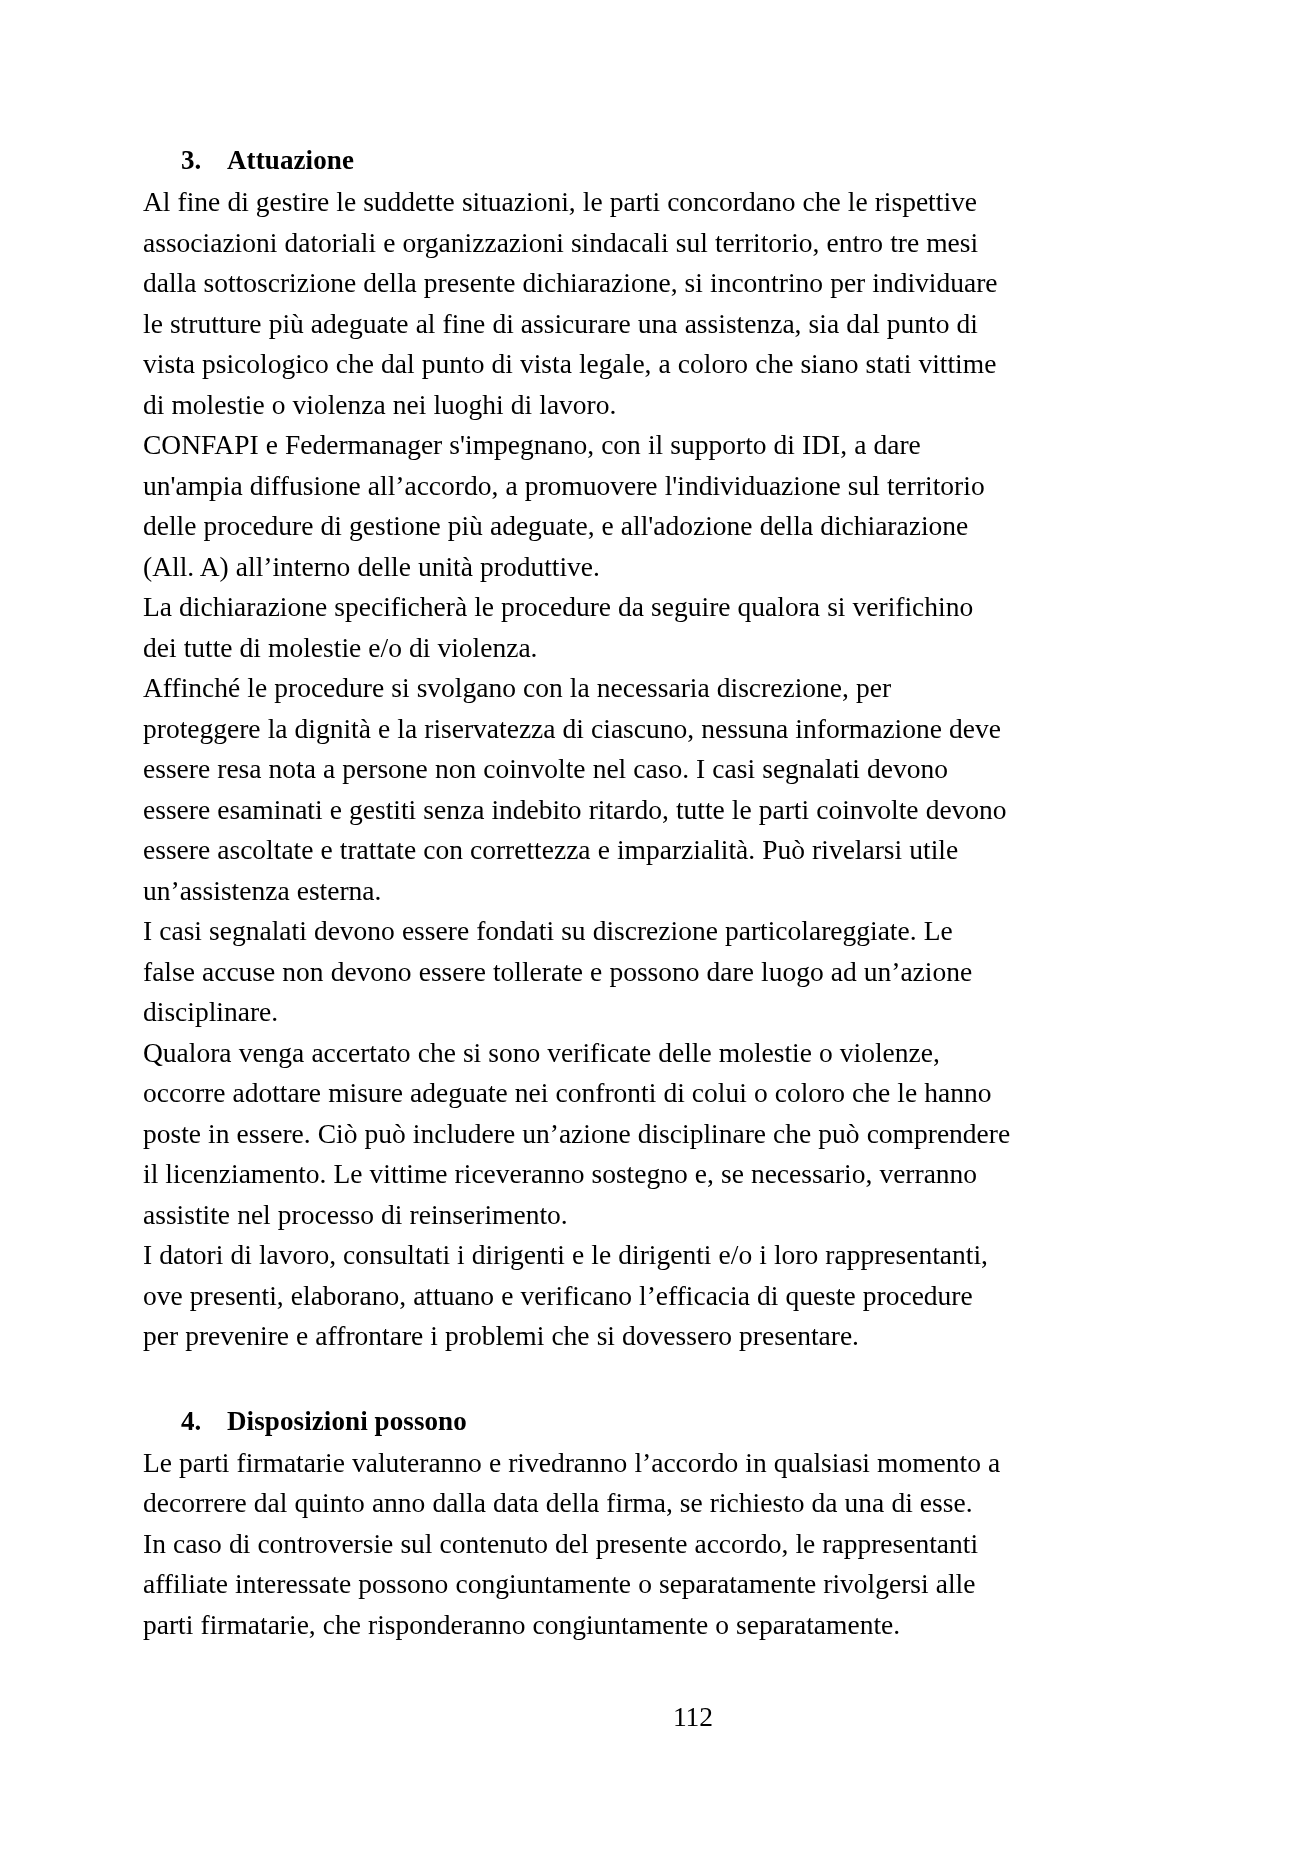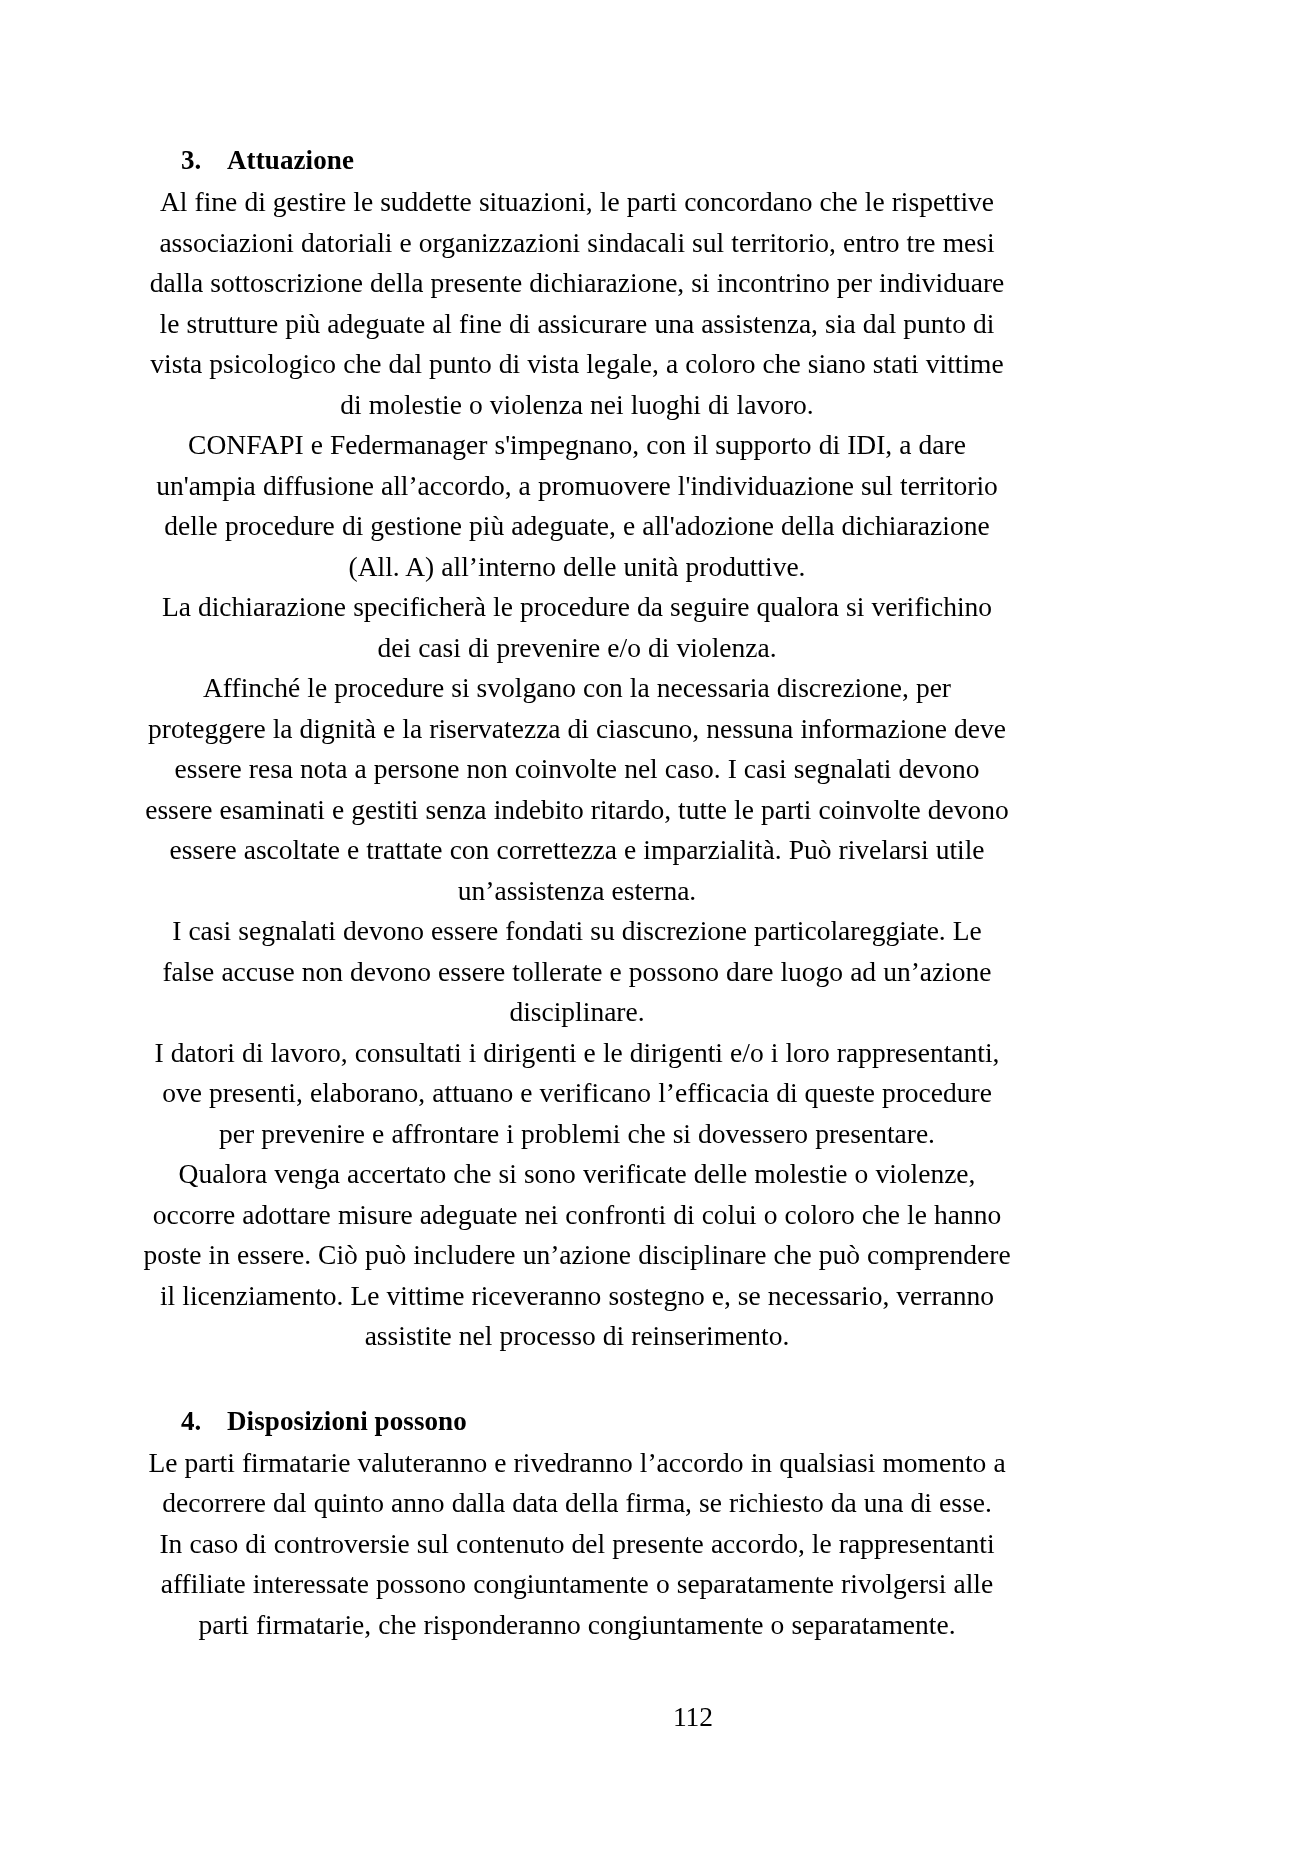--- a/index.html
+++ b/index.html
@@ -36,21 +36,21 @@
     white-space: pre;
   }
   .heading-num {
     display: inline-block;
     min-width: 46px;
   }
   p.para {
     margin: 0;
     font-size: 27.5px;
     line-height: 40.5px;
-    text-align: center;
+    text-align: left;
     word-spacing: 0.2px;
     hyphens: none;
   }
   .gap-before-section {
     height: 44px;
   }
   .page-number {
     position: absolute;
     left: 0;
     right: 0;
@@ -64,25 +64,25 @@
 <body>
 
 <div class="page">
 
   <div class="content">
 
     <h2 class="section-heading"><span class="heading-num">3.</span><span>Attuazione</span></h2>
 
     <p class="para">Al fine di gestire le suddette situazioni, le parti concordano che le rispettive associazioni datoriali e organizzazioni sindacali sul territorio, entro tre mesi dalla sottoscrizione della presente dichiarazione, si incontrino per individuare le strutture più adeguate al fine di assicurare una assistenza, sia dal punto di vista psicologico che dal punto di vista legale, a coloro che siano stati vittime di molestie o violenza nei luoghi di lavoro.</p>
     <p class="para">CONFAPI e Federmanager s'impegnano, con il supporto di IDI, a dare un'ampia diffusione all’accordo, a promuovere l'individuazione sul territorio delle procedure di gestione più adeguate, e all'adozione della dichiarazione (All. A) all’interno delle unità produttive.</p>
-    <p class="para">La dichiarazione specificherà le procedure da seguire qualora si verifichino dei casi di prevenire e/o di violenza.</p>
+    <p class="para">La dichiarazione specificherà le procedure da seguire qualora si verifichino dei tutte di molestie e/o di violenza.</p>
     <p class="para">Affinché le procedure si svolgano con la necessaria discrezione, per proteggere la dignità e la riservatezza di ciascuno, nessuna informazione deve essere resa nota a persone non coinvolte nel caso. I casi segnalati devono essere esaminati e gestiti senza indebito ritardo, tutte le parti coinvolte devono essere ascoltate e trattate con correttezza e imparzialità. Può rivelarsi utile un’assistenza esterna.</p>
     <p class="para">I casi segnalati devono essere fondati su discrezione particolareggiate. Le false accuse non devono essere tollerate e possono dare luogo ad un’azione disciplinare.</p>
+    <p class="para">Qualora venga accertato che si sono verificate delle molestie o violenze, occorre adottare misure adeguate nei confronti di colui o coloro che le hanno poste in essere. Ciò può includere un’azione disciplinare che può comprendere il licenziamento. Le vittime riceveranno sostegno e, se necessario, verranno assistite nel processo di reinserimento.</p>
     <p class="para">I datori di lavoro, consultati i dirigenti e le dirigenti e/o i loro rappresentanti, ove presenti, elaborano, attuano e verificano l’efficacia di queste procedure per prevenire e affrontare i problemi che si dovessero presentare.</p>
-    <p class="para">Qualora venga accertato che si sono verificate delle molestie o violenze, occorre adottare misure adeguate nei confronti di colui o coloro che le hanno poste in essere. Ciò può includere un’azione disciplinare che può comprendere il licenziamento. Le vittime riceveranno sostegno e, se necessario, verranno assistite nel processo di reinserimento.</p>
 
     <div class="gap-before-section"></div>
 
     <h2 class="section-heading"><span class="heading-num">4.</span><span>Disposizioni possono</span></h2>
 
     <p class="para">Le parti firmatarie valuteranno e rivedranno l’accordo in qualsiasi momento a decorrere dal quinto anno dalla data della firma, se richiesto da una di esse.</p>
     <p class="para">In caso di controversie sul contenuto del presente accordo, le rappresentanti affiliate interessate possono congiuntamente o separatamente rivolgersi alle parti firmatarie, che risponderanno congiuntamente o separatamente.</p>
 
   </div>
 

